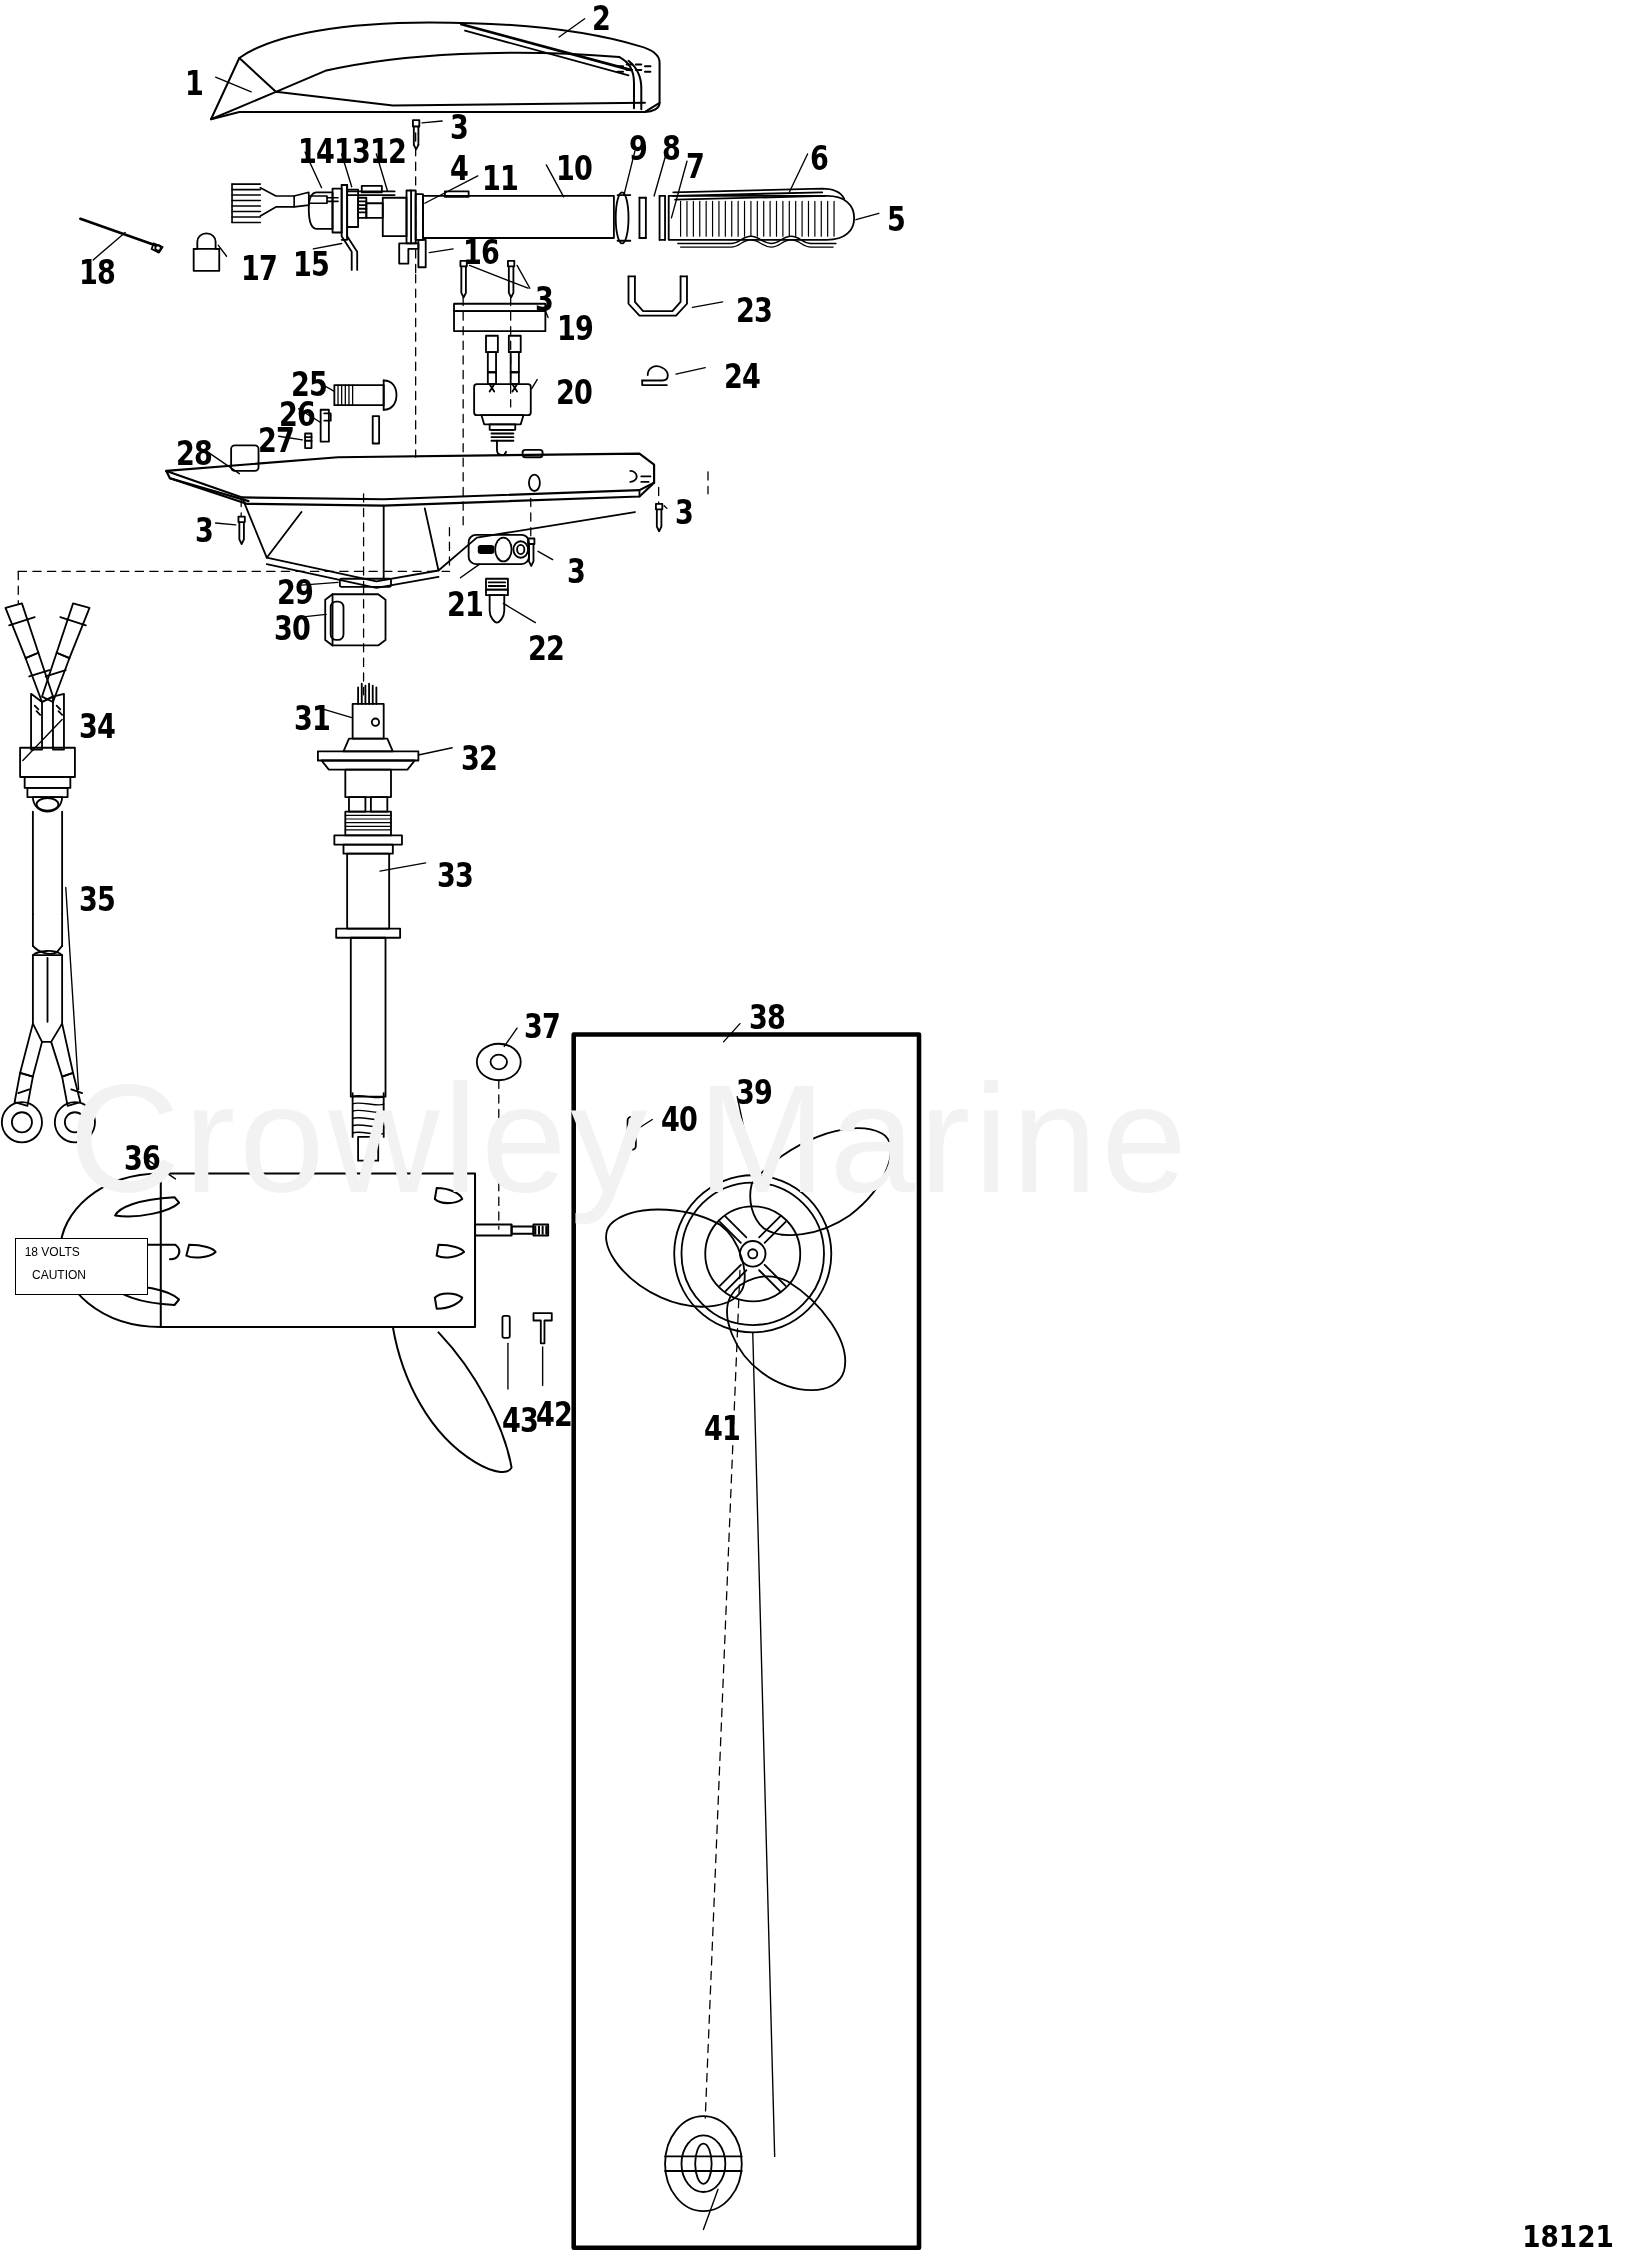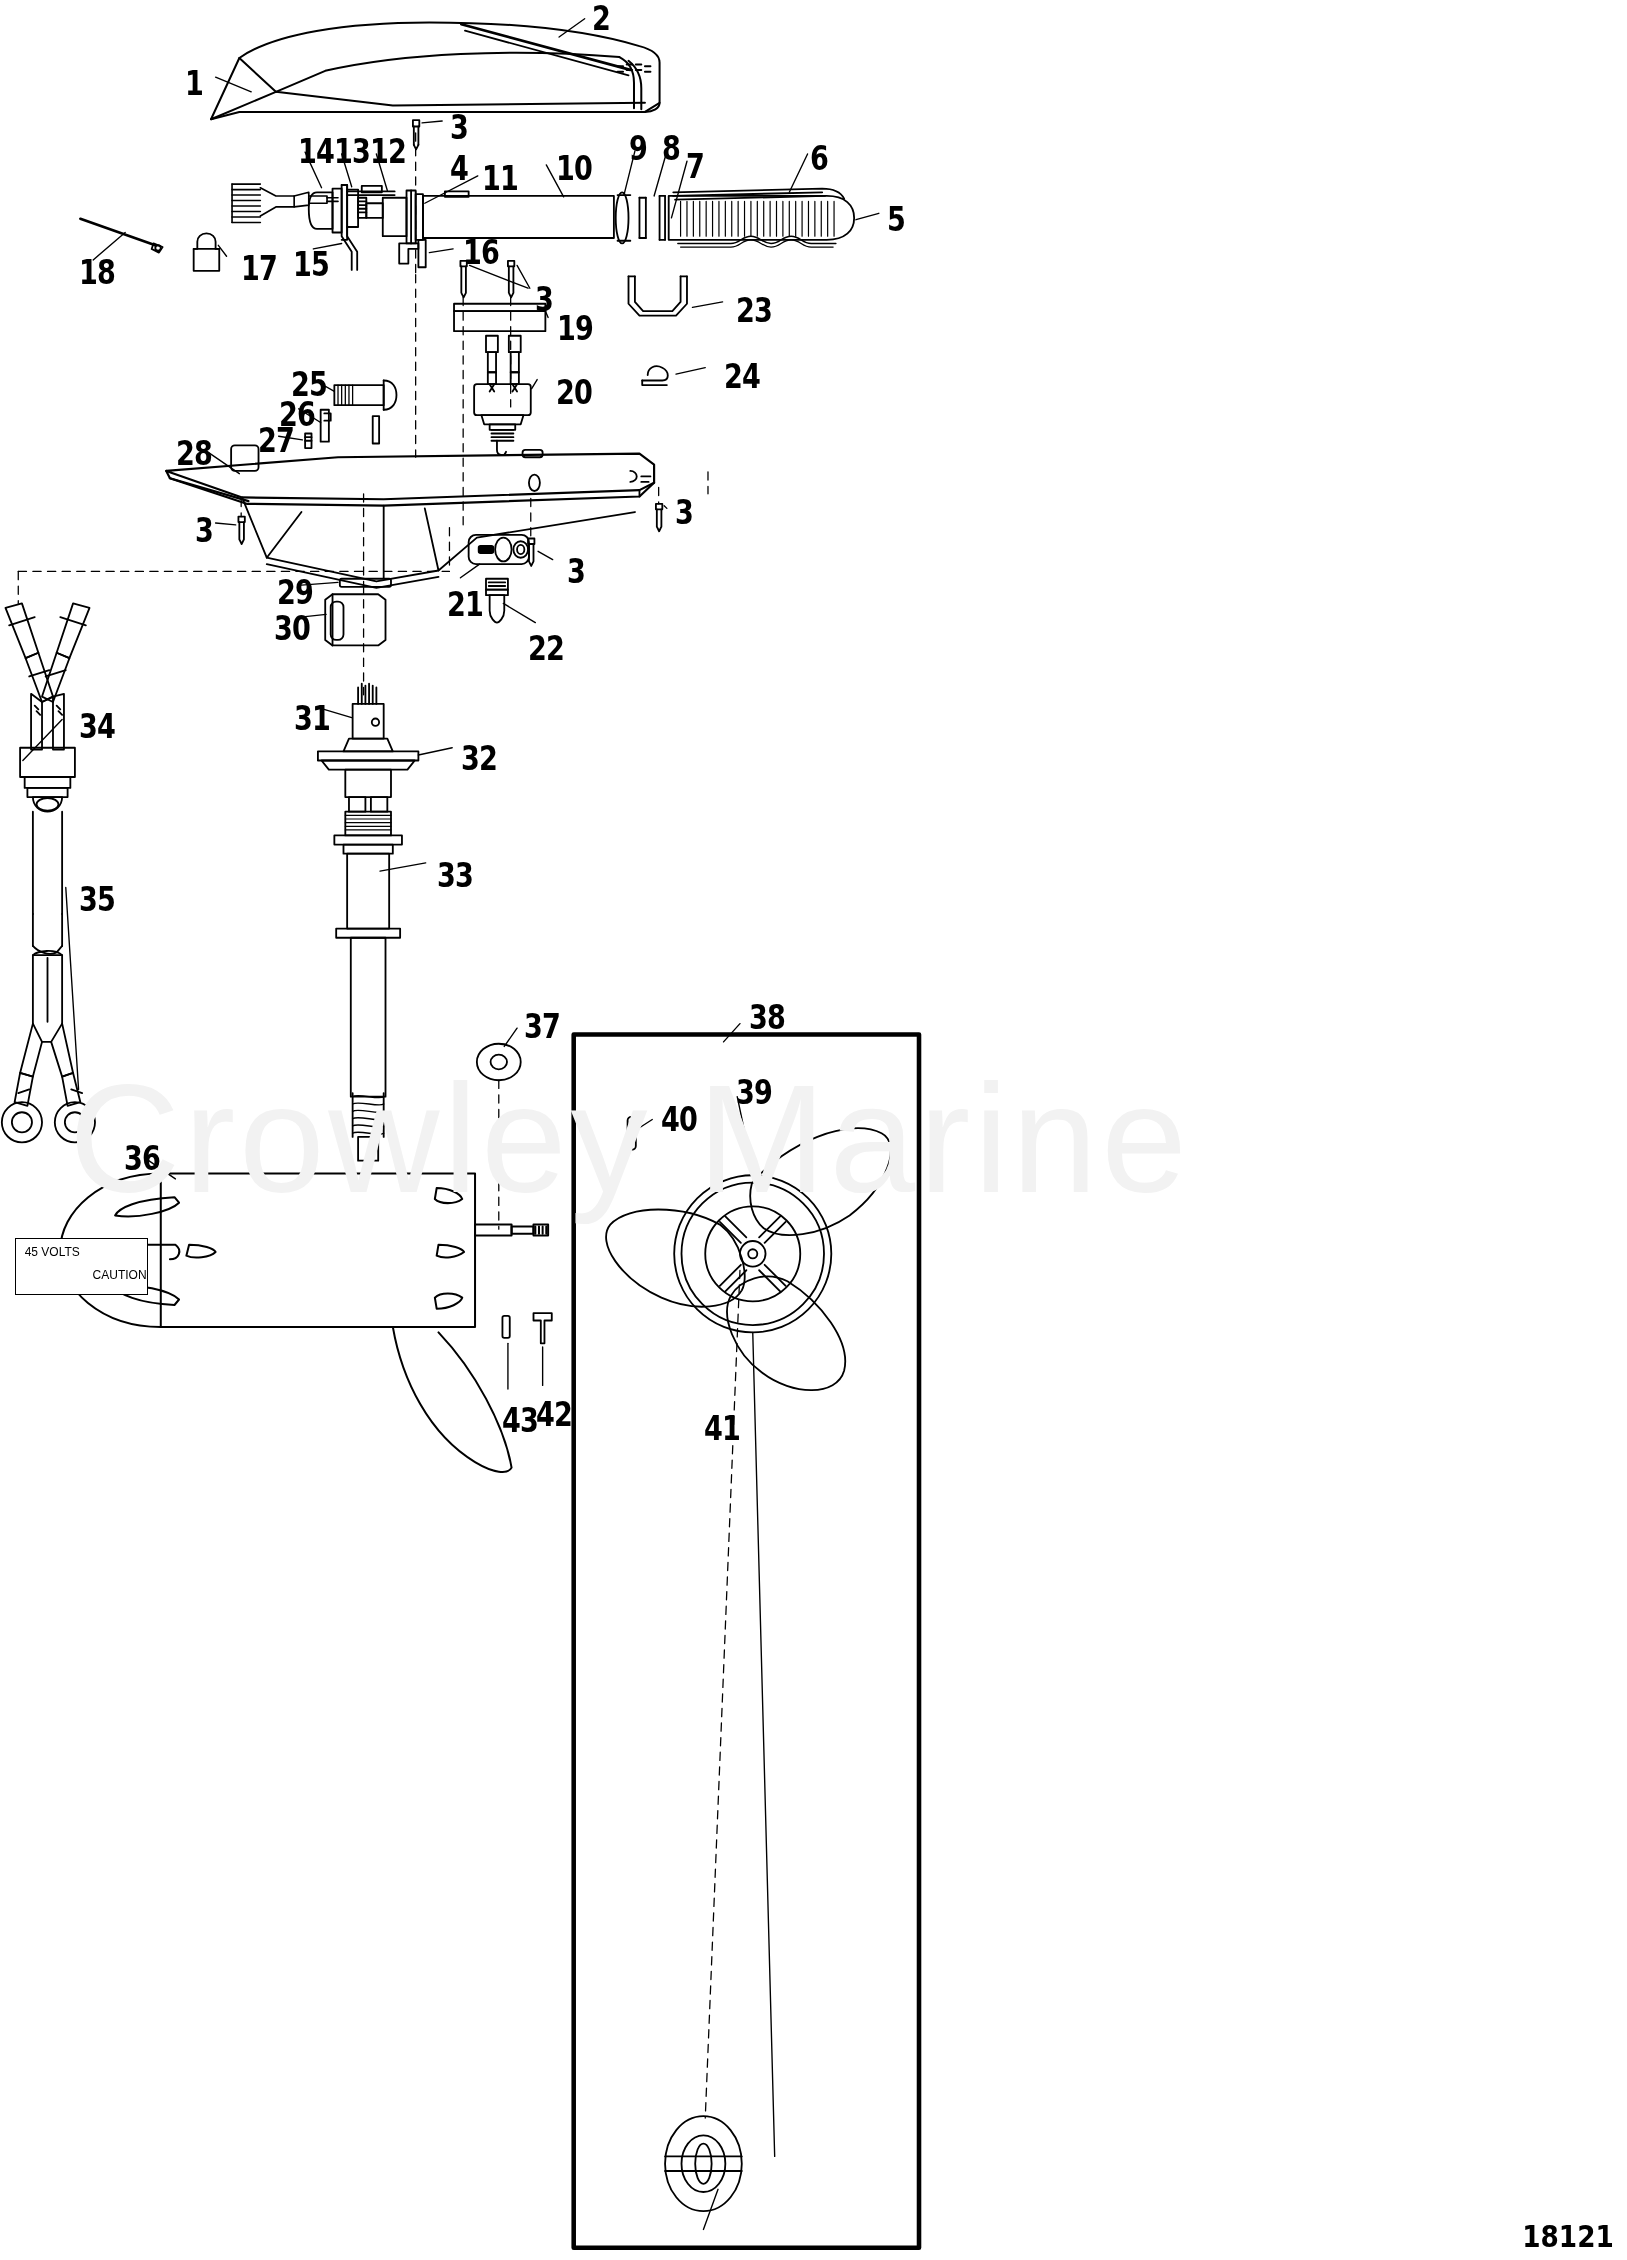--- a/index.html
+++ b/index.html
@@ -65,21 +65,21 @@
     box-sizing:border-box;
   }
   .cautionlabel span{
     display:block;
     font-family:"Liberation Sans", sans-serif;
     font-size:12px;
     color:#000;
     letter-spacing:0px;
   }
   .cl1{margin:6.4px 0 0 9.1px;}
-  .cl2{margin:8.2px 0 0 16.4px;text-align:right;}
+  .cl2{margin:8.2px 0 0 16.4px;}
 </style>
 </head>
 <body>
 
 <div id="sheet">
 
   <svg id="art" viewBox="0 0 1781 2474" xmlns="http://www.w3.org/2000/svg">
     <g fill="none" stroke="#000" stroke-width="2.2" stroke-linejoin="round" stroke-linecap="round">
 
       <path d="M231,130 L262,63 C300,36 380,24 470,24 C560,24 640,32 700,50
@@ -513,21 +513,21 @@
 
       <path d="M810,1390 L772,2318" stroke-width="1.4" stroke-dasharray="9 7"></path>
       <path d="M824,1458 L848,2360" stroke-width="1.5"></path>
 
     </g>
   </svg>
 
   <div class="wm-main">Crowley Marine</div>
 
   <div class="cautionlabel">
-    <span class="cl1">45 VOLTS</span>
+    <span class="cl1">18 VOLTS</span>
     <span class="cl2">CAUTION</span>
   </div>
 
   <div class="partno">18121</div>
 
   <div id="callout-layer">
       <div class="cn" style="left: 185px; top: 67px;">1</div>
       <div class="cn" style="left: 592px; top: 1.8px;">2</div>
       <div class="cn" style="left: 450px; top: 111px;">3</div>
       <div class="cn" style="left: 298px; top: 135px;">14</div>

